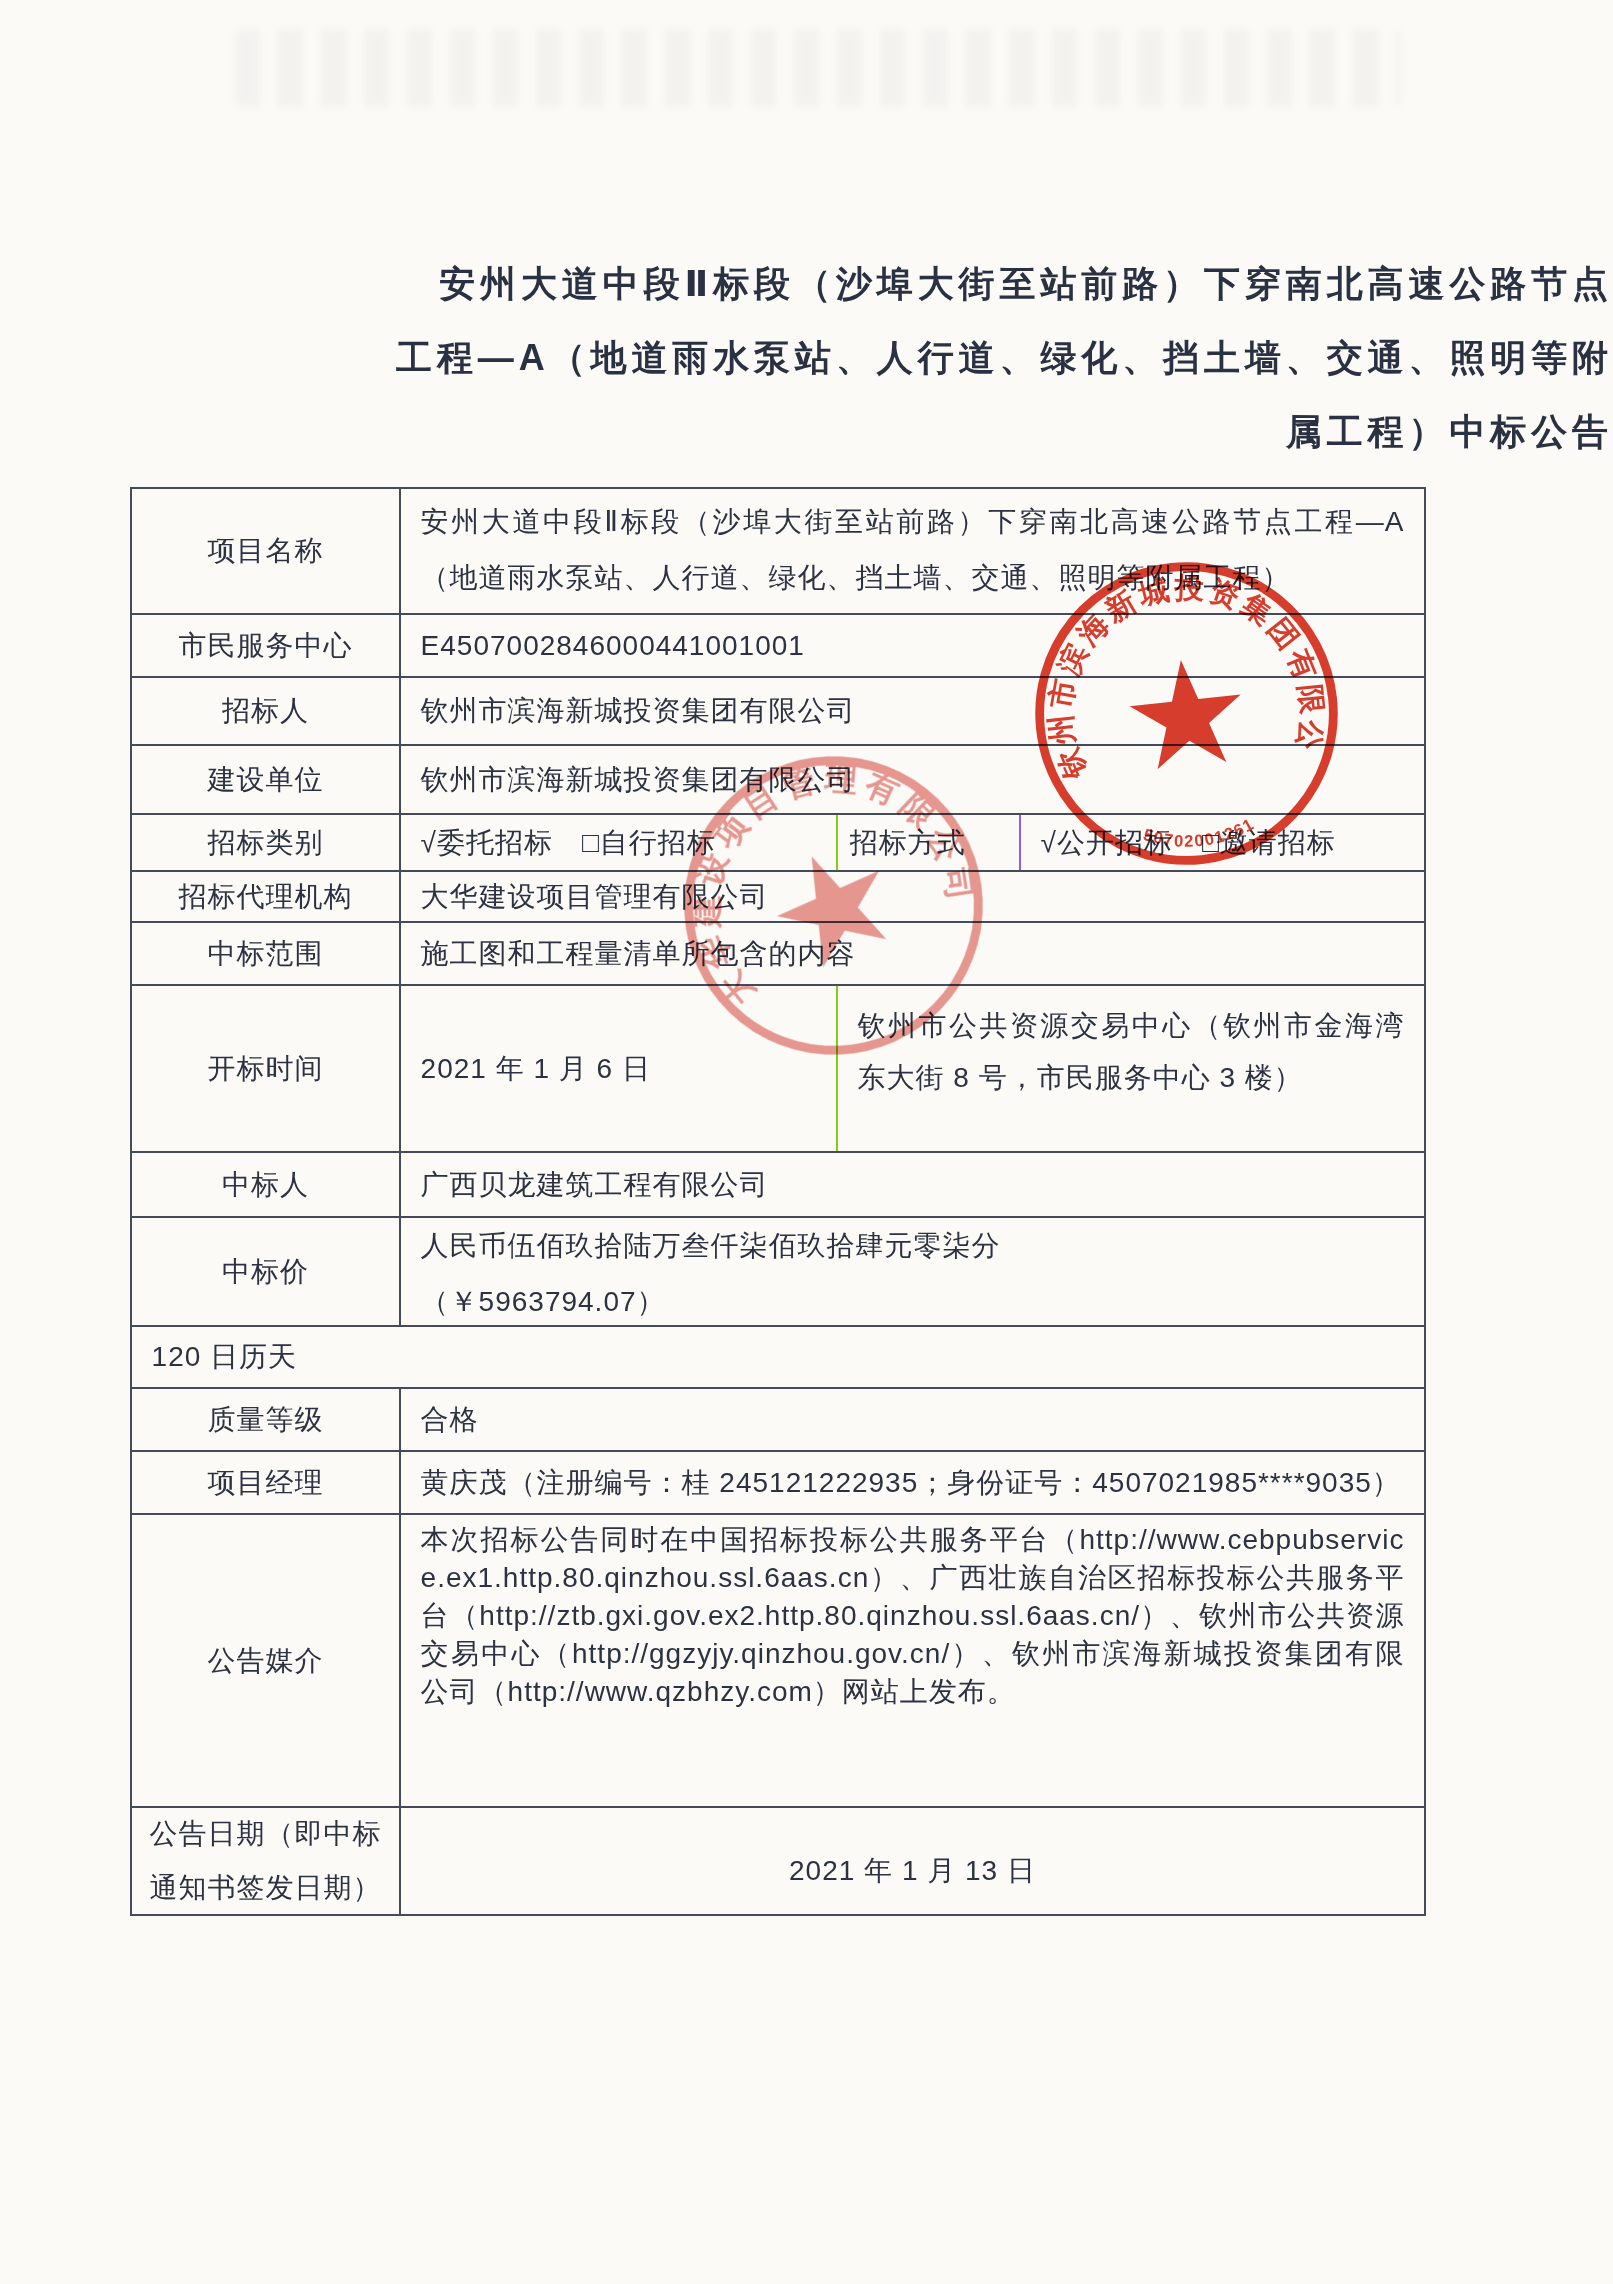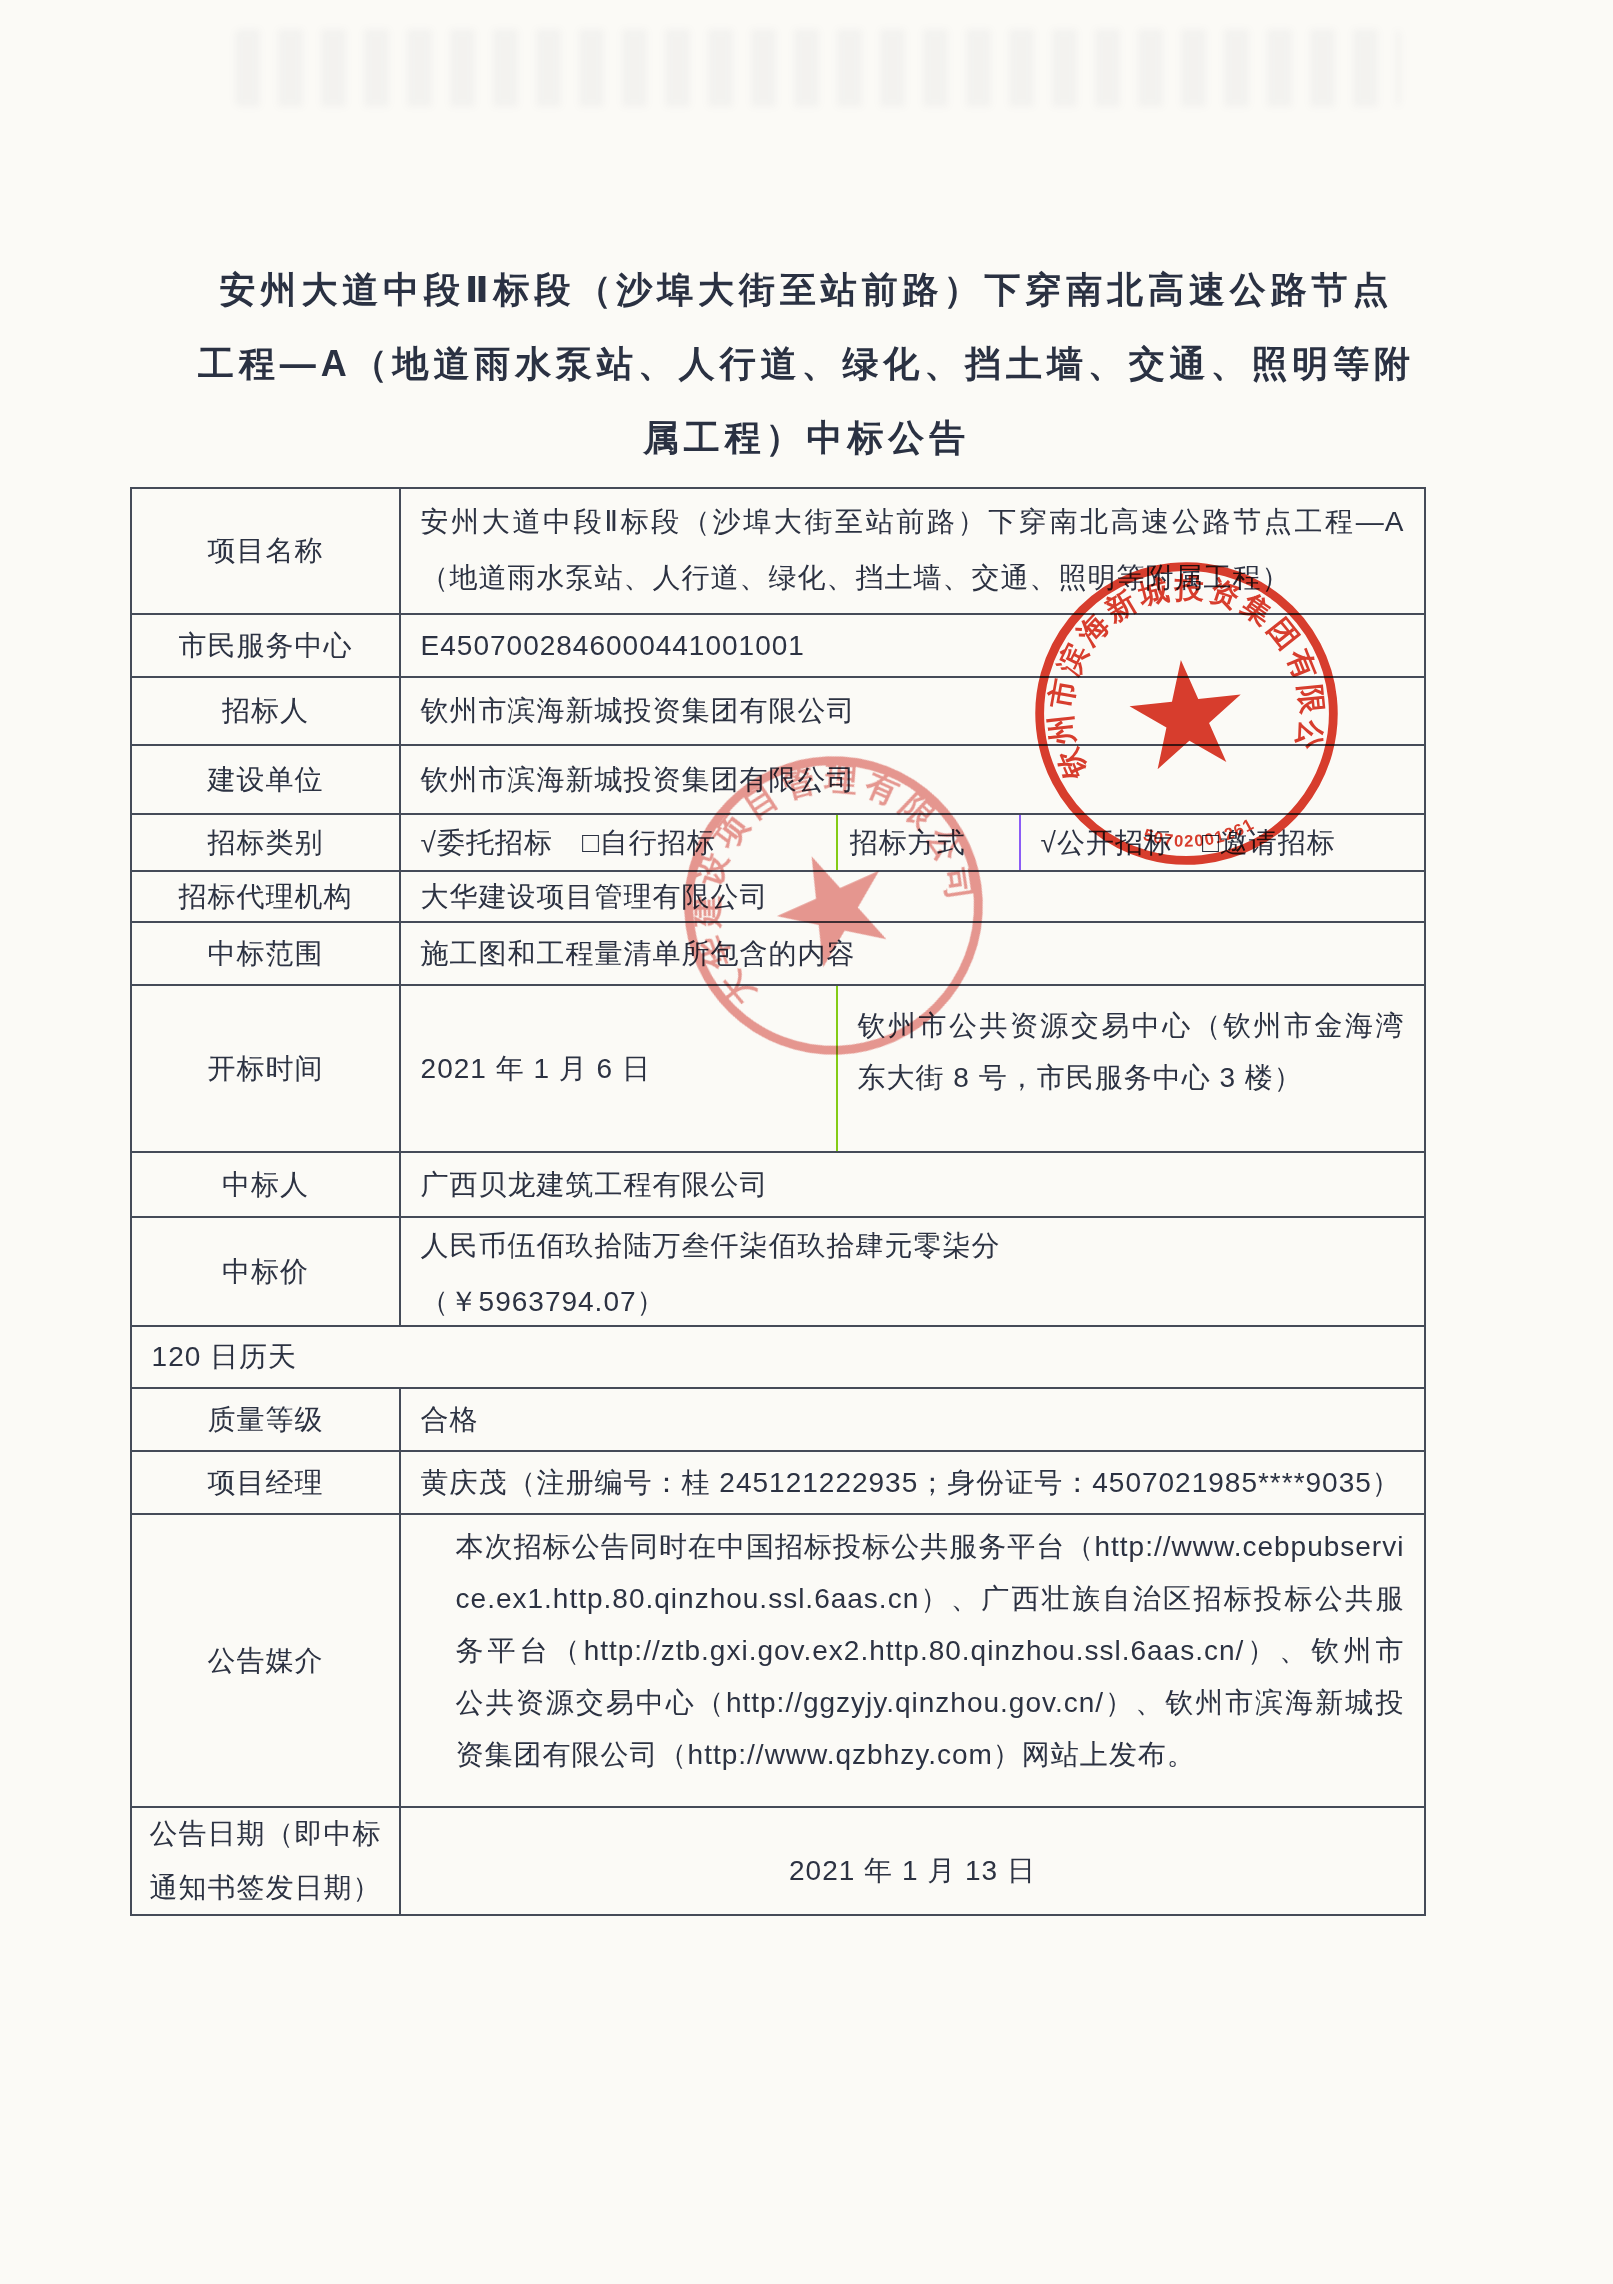--- a/index.html
+++ b/index.html
@@ -12,22 +12,22 @@
     color:#2c3242;
     overflow:hidden;
   }
   
   .smudge{
     position:absolute;left:235px;top:29px;width:1166px;height:78px;
     background:repeating-linear-gradient(90deg,rgba(120,125,140,.18) 0 25.5px,rgba(120,125,140,0) 25.5px 43px);
     filter:blur(3.9px);opacity:.35;border-radius:5.9px;
   }
   .title{
-    position:absolute;left:0;top:253px;width:100%;
-    text-align:center;font-weight:bold;font-size:36px;
+    position:absolute;left:0;top:247px;width:100%;
+    text-align:right;font-weight:bold;font-size:36px;
     letter-spacing:4.9px;line-height:74px;color:#2a3142;
   }
   .tbl{
     position:absolute;left:130px;top:487px;width:1296px;
     border:2px solid #454b58;
     box-sizing:border-box;
     font-size:28px;letter-spacing:1px;
   }
   .row{display:flex;border-top:2px solid #454b58;box-sizing:border-box;}
   .row:first-child{border-top:none;}
@@ -42,21 +42,21 @@
   }
   .val.block{display:block;}
   .w446{flex:0 0 437px;border-right:2px solid #84cc16;text-align:center;}
   .mid{
     flex:0 0 183px;border-right:2px solid #8b5cf6;
     display:flex;align-items:center;padding:0 11.8px;box-sizing:border-box;
   }
   .jus{text-align:justify;text-justify:inter-character;}
   .lh57{line-height:56px;padding-top:4.9px;padding-bottom:4.9px;}
   .lh53{line-height:52px;padding-top:3.9px;}
-  .lh50{line-height:52px;padding-top:0px;margin-left:35px;}
+  .lh50{line-height:38px;padding-top:0px;}
   .breakall{word-break:break-all;}
   .center{justify-content:center;text-align:center;margin-top:20px;}
   .pricecell{line-height:54px;}
   .price2{margin-top:2px;}
   
   .stamp{position:absolute;mix-blend-mode:multiply;pointer-events:none;}
   .stamp-investor{left:1025px;top:552px;transform:rotate(-6deg);opacity:.93;}
   .stamp-agency{left:672px;top:744px;transform:rotate(-24deg);opacity:.55;filter:blur(0.4px);}
   .stamp text{font-family:"Liberation Sans","DejaVu Sans",sans-serif;font-weight:bold;}
 </style>

